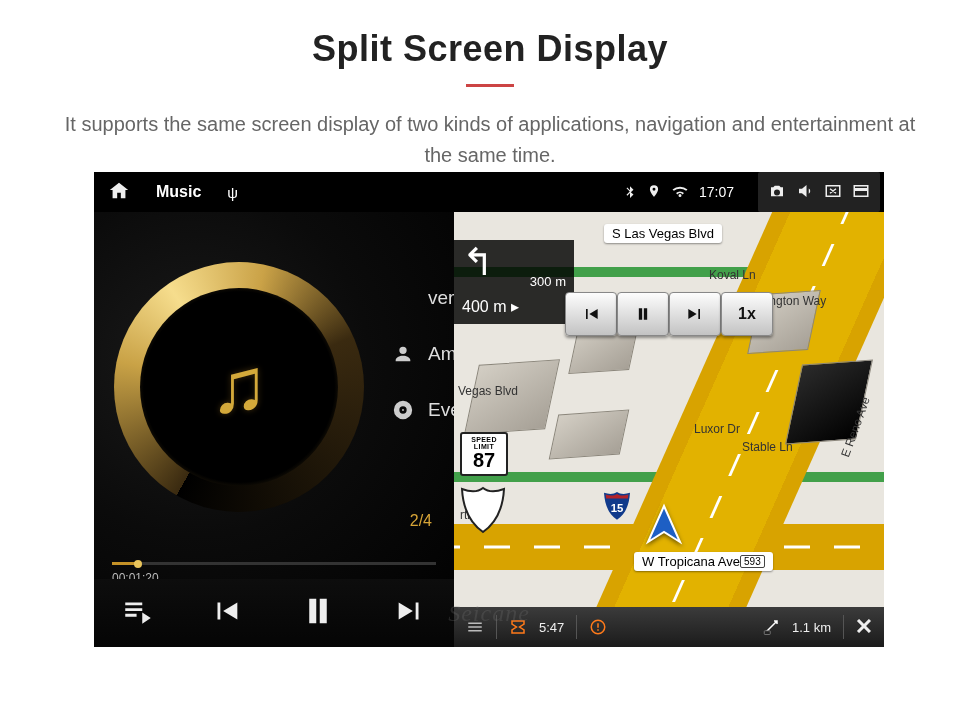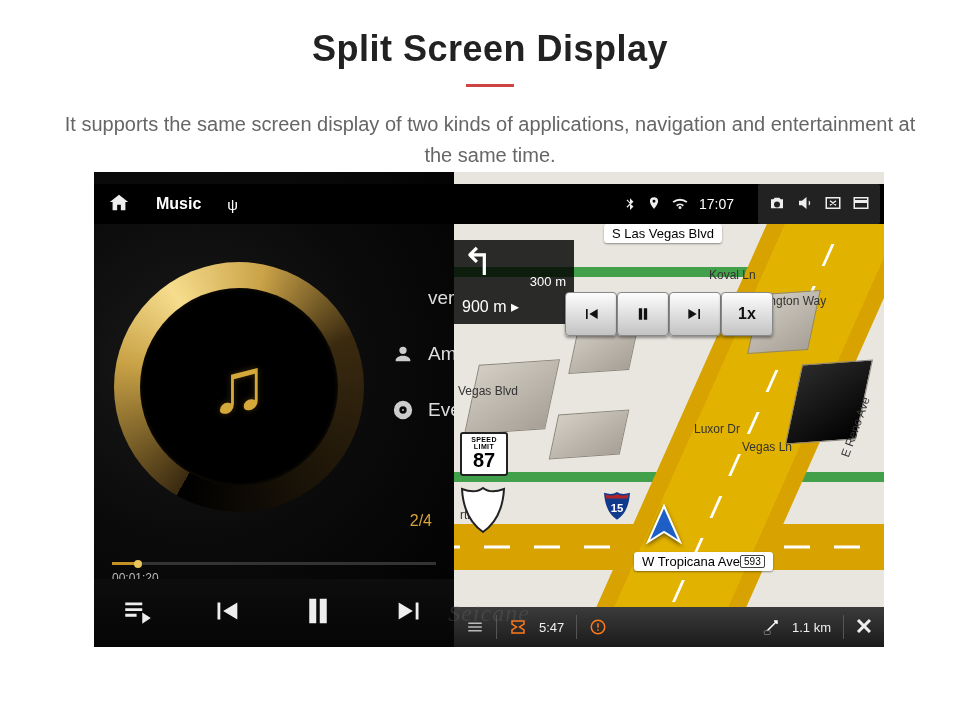--- a/index.html
+++ b/index.html
@@ -9,21 +9,21 @@
   .page-title { text-align:center; font-size:36px; font-weight:700; color:#222; margin-top:28px; letter-spacing:.5px;}
   .title-underline { width:48px; height:3px; background:#c44; margin:14px auto 0; }
   .page-desc { font-size:20px; color:#666; text-align:center; margin:22px 60px 0; line-height:1.55; }
 
   
   .device { position:absolute; left:94px; top:172px; width:790px; height:475px; background:#000; display:flex; }
   .pane-music { width:360px; height:100%; background:radial-gradient(circle at 28% 40%, #1a1a1a 0%, #0b0b0b 45%, #000 100%); position:relative; color:#fff; }
   .pane-nav   { position:relative; flex:1; height:100%; background:#e8e5df; }
 
   
-  .statusbar { position:absolute; top:12px; left:0; right:0; height:40px; background:#000; color:#fff; display:flex; align-items:center; font-size:14px; z-index:50; }
+  .statusbar { position:absolute; top:0; left:0; right:0; height:40px; background:#000; color:#fff; display:flex; align-items:center; font-size:14px; z-index:50; }
   .statusbar .sb-left { display:flex; align-items:center; gap:26px; padding-left:14px; }
   .statusbar .sb-center { flex:1; }
   .statusbar .sb-right { display:flex; align-items:center; gap:10px; padding-right:4px; }
   .statusbar .sb-sys   { display:flex; align-items:center; gap:10px; margin-left:14px; background:#222; height:40px; padding:0 10px; border-radius:2px;}
   .statusbar .label { font-weight:bold; font-size:16px; }
   .ico { width:18px; height:18px; display:inline-block; fill:#eee; }
   .ico-sm { width:14px; height:14px; }
   .ico-lg { width:22px; height:22px; }
   .usb-glyph { font-size:15px; }
 
@@ -223,21 +223,21 @@
       <div class="cell">
           <svg viewBox="0 0 24 24">
             <path d="M12 3 5 11h4v10h6V11h4z"></path>
           </svg>
         </div>
     </div>
 
     <div class="nav-turn">
       <div class="arrow">↰</div>
       <div class="d1">300 m</div>
-      <div class="d2"><span>900 m</span> ▸</div>
+      <div class="d2"><span>400 m</span> ▸</div>
     </div>
 
     <div class="nav-ctrl-row">
       <div class="nav-btn">
           <svg viewBox="0 0 24 24">
             <path d="M6 6h2v12H6zm4 6 10 6V6z"></path>
           </svg>
         </div>
       <div class="nav-btn">
           <svg viewBox="0 0 24 24">
@@ -262,21 +262,21 @@
       <div class="building" style="left:120px; top:110px; width:60px; height:50px;"></div>
       <div class="building" style="left:300px; top:80px; width:60px; height:60px;"></div>
       <div class="building" style="left:340px; top:150px; width:70px; height:80px; background:linear-gradient(145deg,#2b2b2b,#000);"></div>
       <div class="building" style="left:100px; top:200px; width:70px; height:45px;"></div>
 
       <div class="label-pill" style="left:150px; top:12px;">S Las Vegas Blvd</div>
       <div class="label-text" style="left:255px; top:56px;">Koval Ln</div>
       <div class="label-text" style="left:268px; top:82px;">Duke Ellington Way</div>
       <div class="label-text" style="left:4px; top:172px;">Vegas Blvd</div>
       <div class="label-text" style="left:196px; top:210px;margin-left:44px;">Luxor Dr</div>
-      <div class="label-text" style="left:288px; top:228px;">Vegas Ln</div>
+      <div class="label-text" style="left:288px; top:228px;">Stable Ln</div>
       <div class="label-text" style="left:370px; top:208px; transform:rotate(-70deg);">E Reno Ave</div>
       <div class="label-text" style="left:6px; top:296px;">rtin Dr</div>
 
       <div class="label-pill" style="left:180px; top:340px; display:flex; gap:0; align-items:center;">
         <span>W Tropicana Ave</span>
         <span style="border:1px solid #444;padding:0 3px;font-size:10px;border-radius:2px;">593</span>
       </div>
 
       <span class="interstate" style="left:150px; top:280px;">
         <svg viewBox="0 0 32 34">

